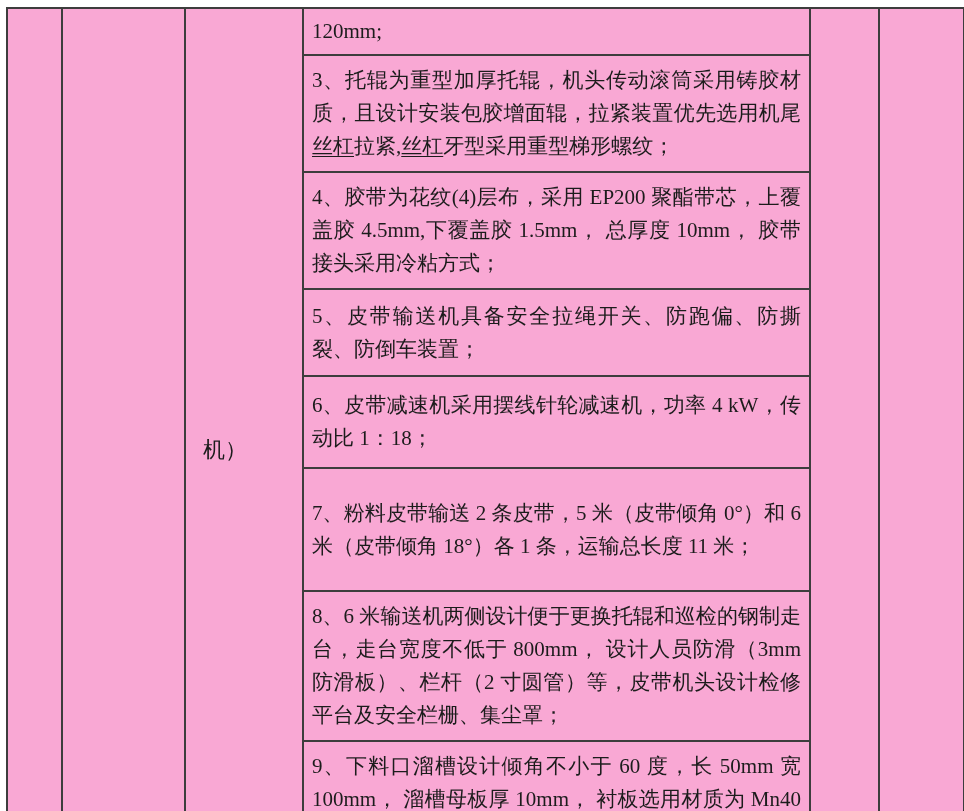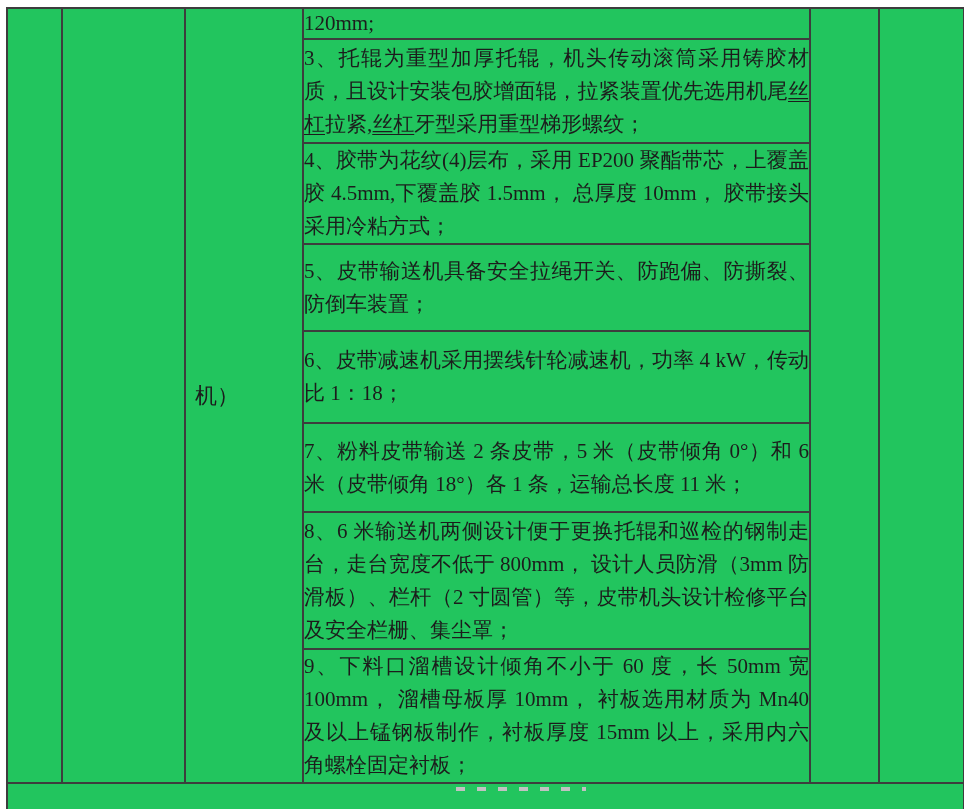--- a/index.html
+++ b/index.html
@@ -21,23 +21,23 @@
     position: absolute;
     left: 6px;
     top: 7px;
     border-collapse: collapse;
     table-layout: fixed;
     width: 957px;
     background: #ffffff;
   }
   table.doc-table td {
     border: 2px solid #3d3d3d;
-    padding: 0;
+    padding: 8px;
     vertical-align: middle;
-    background: #22c55e;
+    background: #f9a8d4;
   }
   
   td.c2 { border-right: 3px solid #7e7e7e; }
   td.c3 { border-left: 3px solid #7e7e7e; }
 
   td.content {
     padding: 1px 5px 1px 6px;
     font-size: 21px;
     line-height: 33px;
     color: #1c1c1c;
@@ -56,21 +56,21 @@
     text-decoration: underline;
     text-decoration-thickness: 1px;
     text-underline-offset: 3px;
   }
 
   tr.r1 { height: 31px; }
   tr.r2 { height: 104px; }
   tr.r3 { height: 82px; }
   tr.r4 { height: 87px; }
   tr.r5 { height: 92px; margin-left: 20px; }
-  tr.r6 { height: 89px; }
+  tr.r6 { height: 123px; }
   tr.r7 { height: 137px; }
   tr.r8 { height: 126px; }
   tr.r9 { height: 26px; }
   tr.r9 td {
     border-bottom: none;
     vertical-align: top;
   }
   
   .glyph-tips {
     height: 4px;

